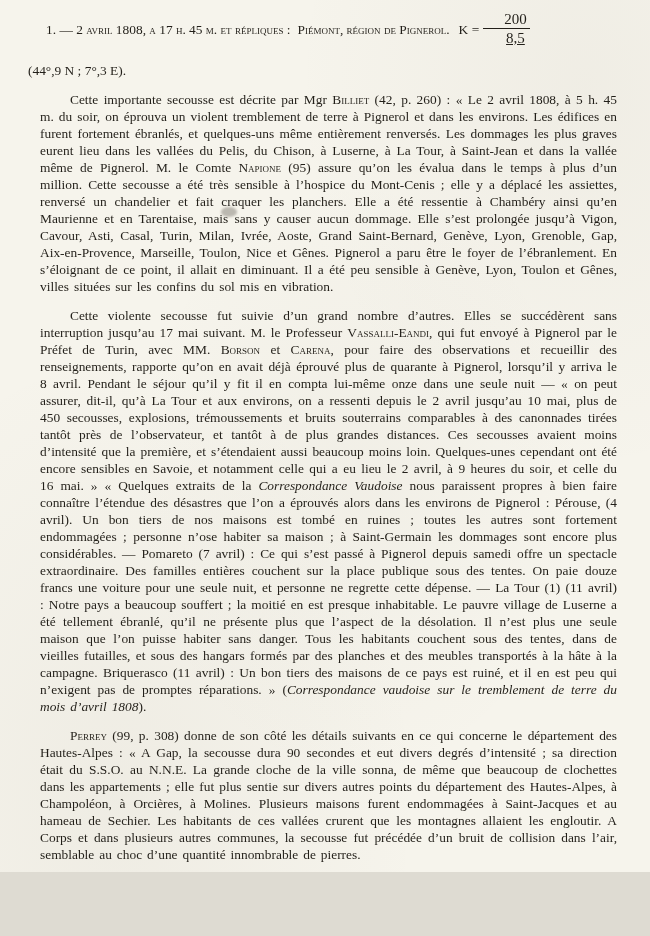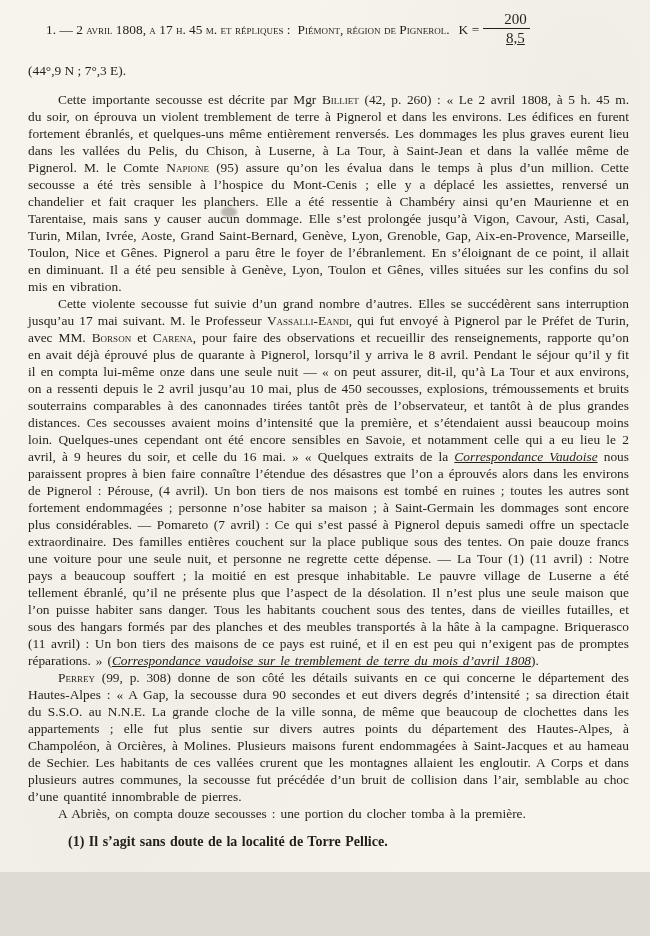--- a/index.html
+++ b/index.html
@@ -15,38 +15,38 @@
       radial-gradient(ellipse at 55% 55%, rgba(120,110,90,0.04), transparent 45%),
       radial-gradient(ellipse at 90% 10%, rgba(120,110,90,0.05), transparent 35%);
     color: #221f19;
     font-family: "Liberation Serif", "DejaVu Serif", serif;
     font-size: 13.4px;
     line-height: 17px;
     padding: 11px 21px 0 28px;
     overflow: hidden;
   }
   .sc { font-variant: small-caps; }
-  .it { font-style: italic; text-decoration: underline; }
+  .it { font-style: italic; }
   .entry-heading { margin: 0 0 12px 0; }
   .heading-line1 { text-indent: 18px; white-space: nowrap; }
   .heading-region { margin-left: 7px; }
   .heading-k { margin-left: 9px; }
   .frac {
     display: inline-block;
     text-align: center;
     vertical-align: -0.62em;
     line-height: 1.08;
     margin-left: 4px;
     font-size: 15px;
   }
   .frac .num { display: block; border-bottom: 1.3px solid #221f19; padding: 0 3px 1px 3px; }
   .frac .den { display: block; padding-top: 1px; text-decoration: underline; }
   .heading-line2 { margin-top: 16px; }
   .body-par {
-    margin: 0;
+    margin: 12px;
     text-align: justify;
     text-indent: 30px;
     word-spacing: 1.6px;
   }
   .footnote {
     margin-top: 13px;
     font-size: 14px;
     line-height: 13px;
     font-weight: bold;
     text-indent: 40px;

